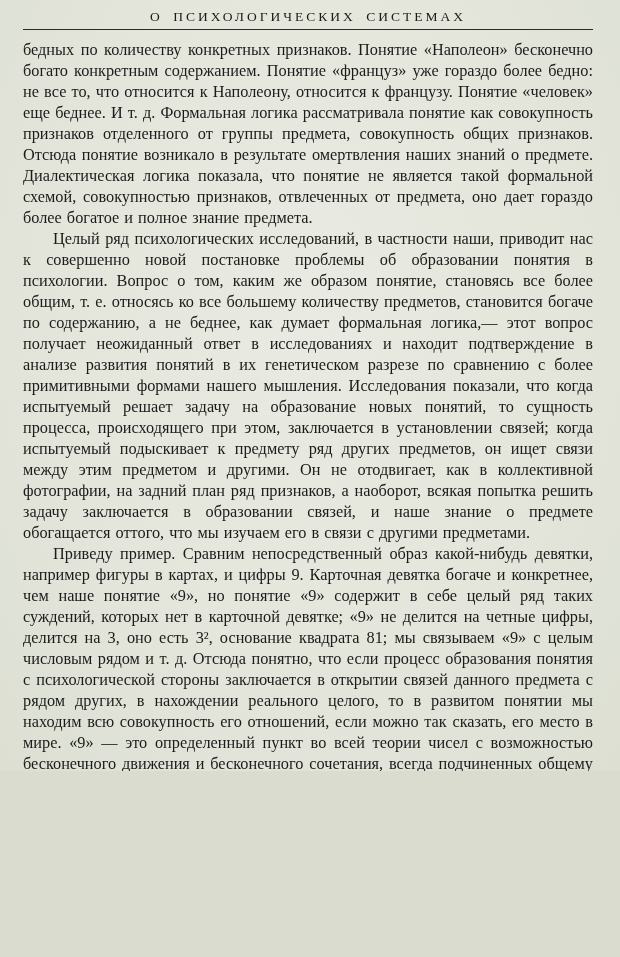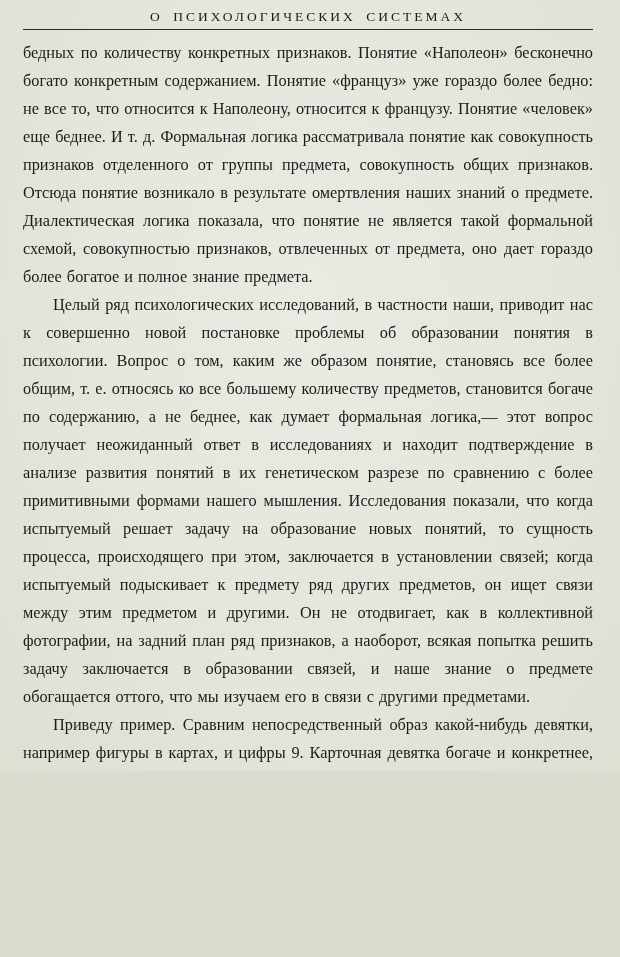--- a/index.html
+++ b/index.html
@@ -30,21 +30,21 @@
     .head-rule {
       border: 0;
       border-top: 1.6px solid #2a2a27;
       margin: 0 0 9px 0;
     }
     .body-text p {
       margin: 0;
       text-align: justify;
       text-indent: 30px;
       font-size: 16.3px;
-      line-height: 28px;
+      line-height: 21px;
       word-spacing: 1px;
       hyphens: auto;
       -webkit-hyphens: auto;
     }
     .body-text p.continuation {
       text-indent: 0;
     }
     .page-footer {
       position: absolute;
       left: 0;

